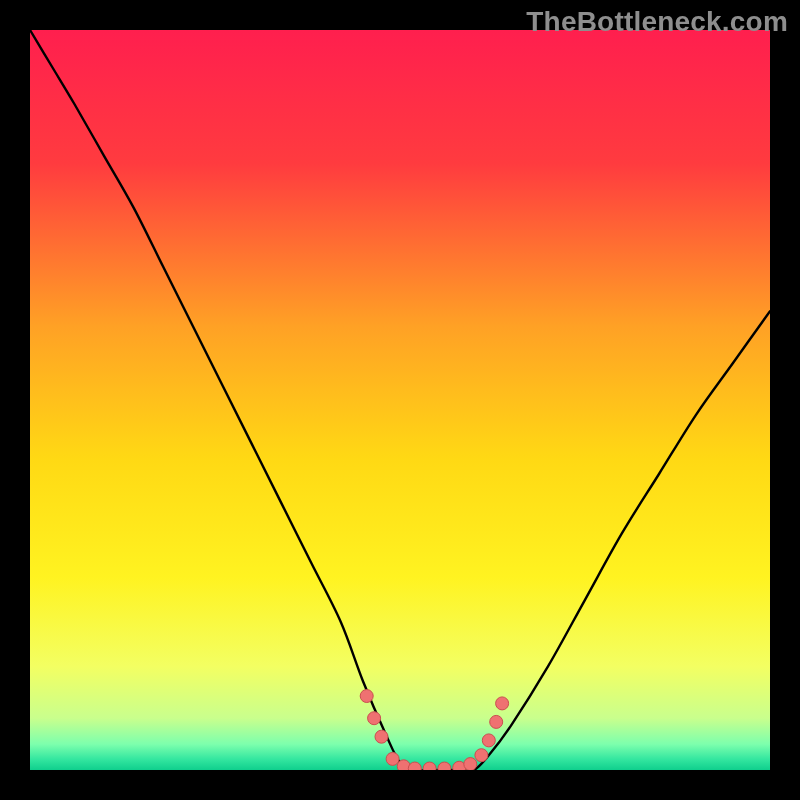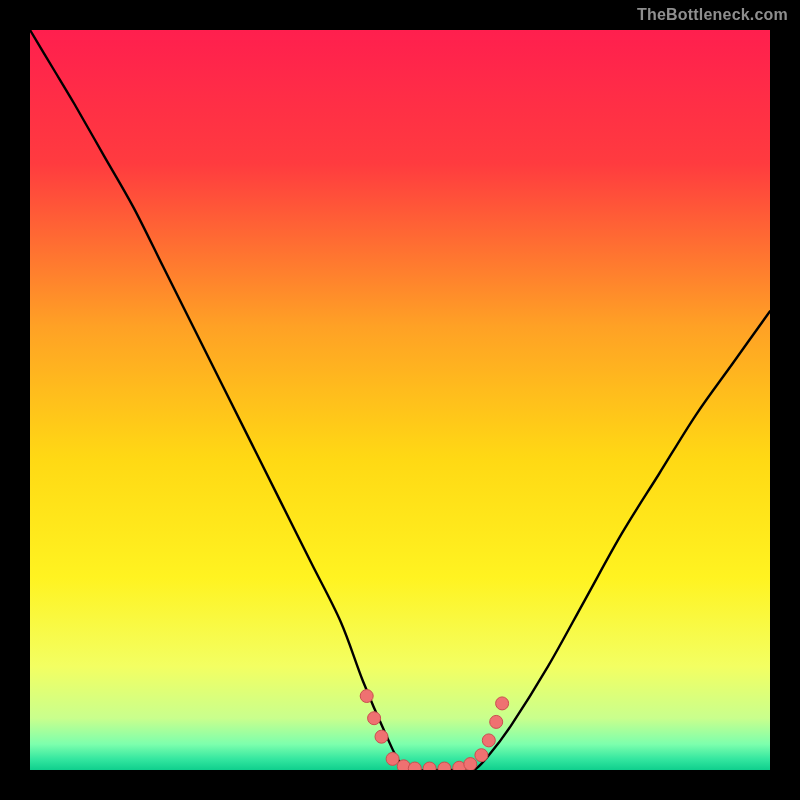--- a/index.html
+++ b/index.html
@@ -25,21 +25,21 @@
     overflow: hidden;
   }
   .gradient {
     position: absolute;
     inset: 0;
   }
   .watermark {
     position: absolute;
     top: 6px;
     right: 12px;
-    font-size: 16px;
+    font-size: 28px;
     font-weight: 600;
     color: #8e8e8e;
     letter-spacing: 0.2px;
     user-select: none;
   }
   svg.curve {
     position: absolute;
     inset: 0;
   }
 </style>

